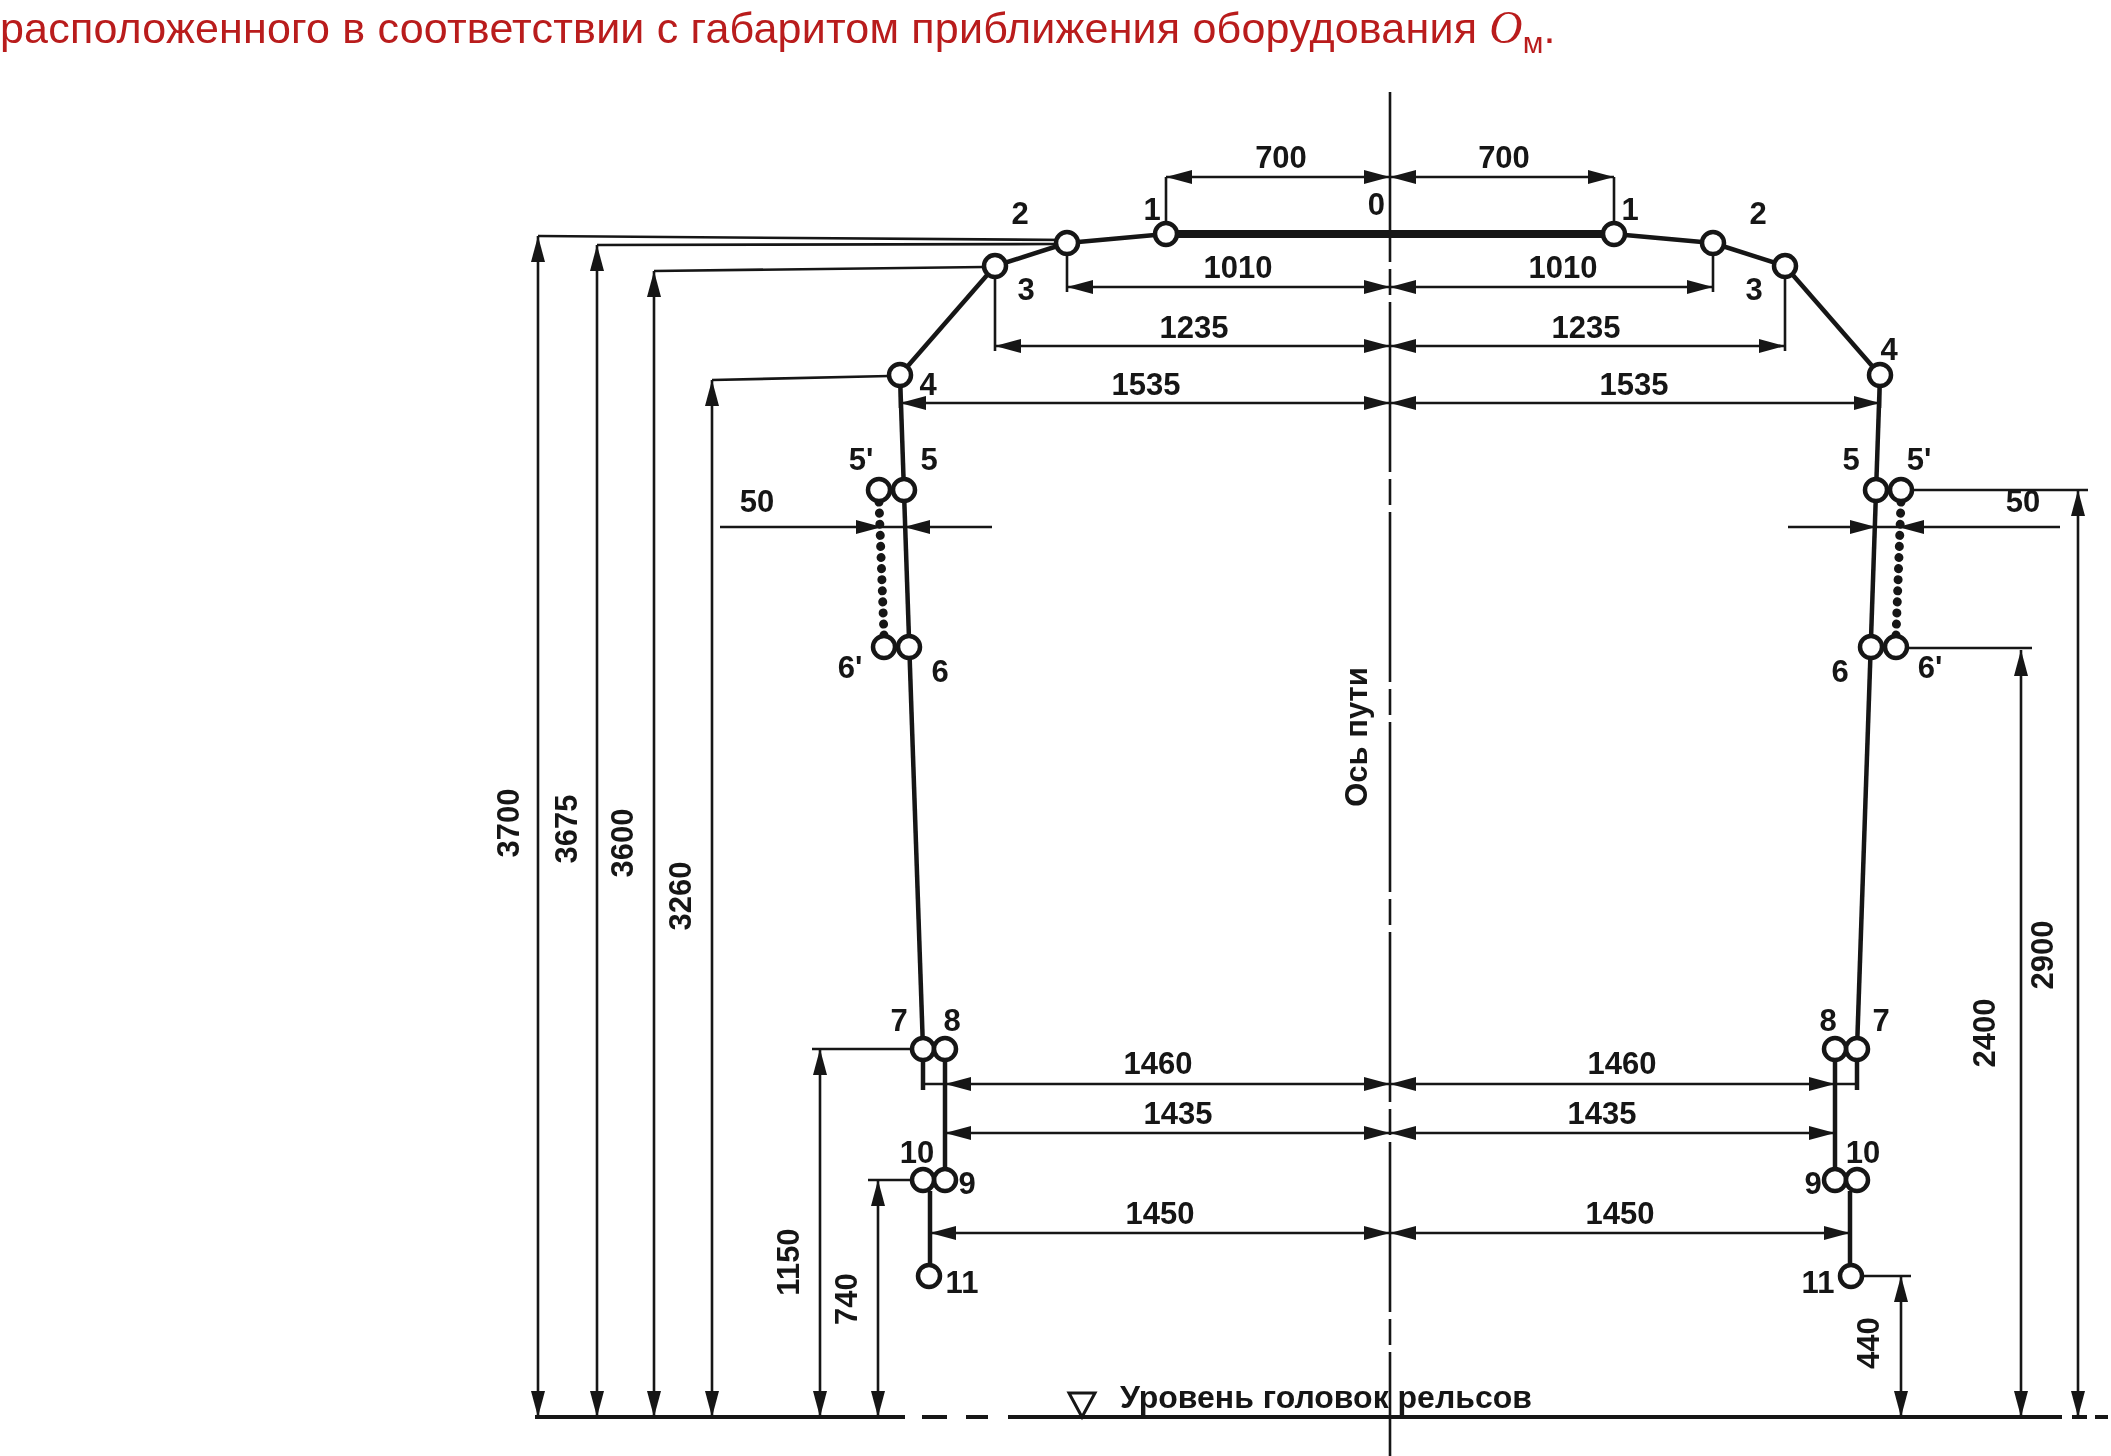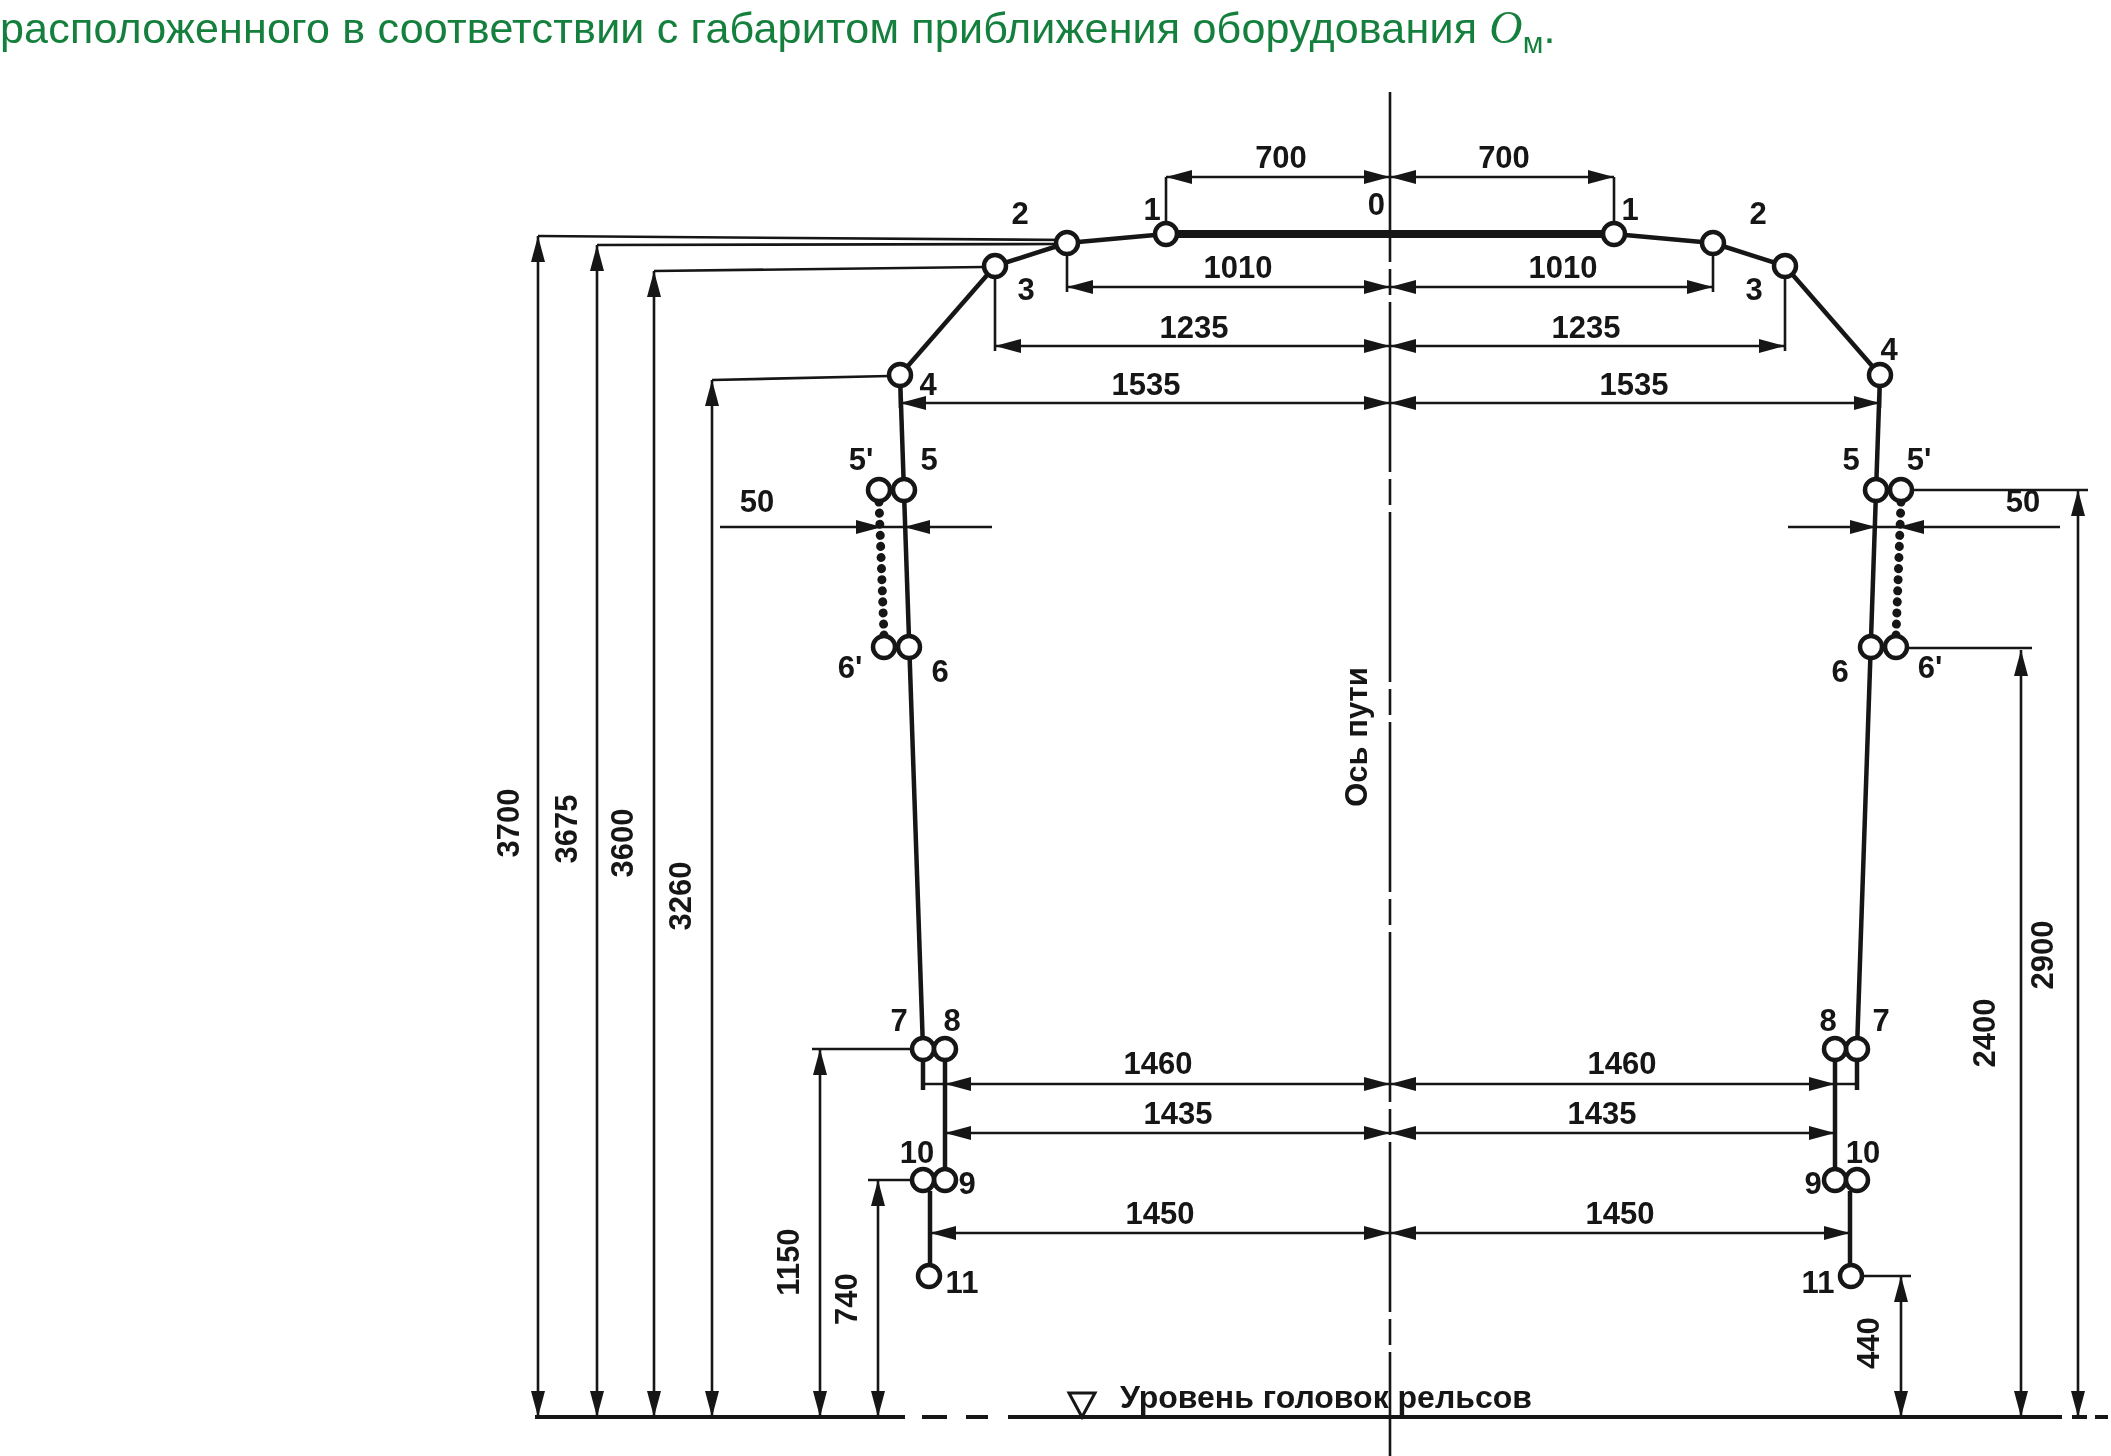--- a/index.html
+++ b/index.html
@@ -1,19 +1,19 @@
 <!DOCTYPE html>
 <html><head>
 <meta charset="utf-8">
 <style>
   html,body{margin:0;padding:0;background:#ffffff;}
   #page{position:relative;width:2111px;height:1456px;background:#fff;overflow:hidden;
         font-family:"Liberation Sans", sans-serif;}
   #doc-title{position:absolute;left:0;top:0;width:1885px;height:56px;
-       font-size:43px;color:#15803d;white-space:nowrap;letter-spacing:0.2px;line-height:56px;}
+       font-size:43px;color:#b91c1c;white-space:nowrap;letter-spacing:0.2px;line-height:56px;}
   #doc-title .sym{font-family:"Liberation Serif", serif;font-style:italic;font-size:46px;}
   #doc-title sub{font-size:30px;}
   svg{position:absolute;left:0;top:0;}
   svg text{font-family:"Liberation Sans", sans-serif;font-weight:bold;}
 </style>
 </head>
 <body>
 <div id="page">
 
 <div id="doc-title"><span>расположенного в соответствии с габаритом приближения оборудования </span><span class="sym">О</span><sub>м</sub><span>.</span></div>

